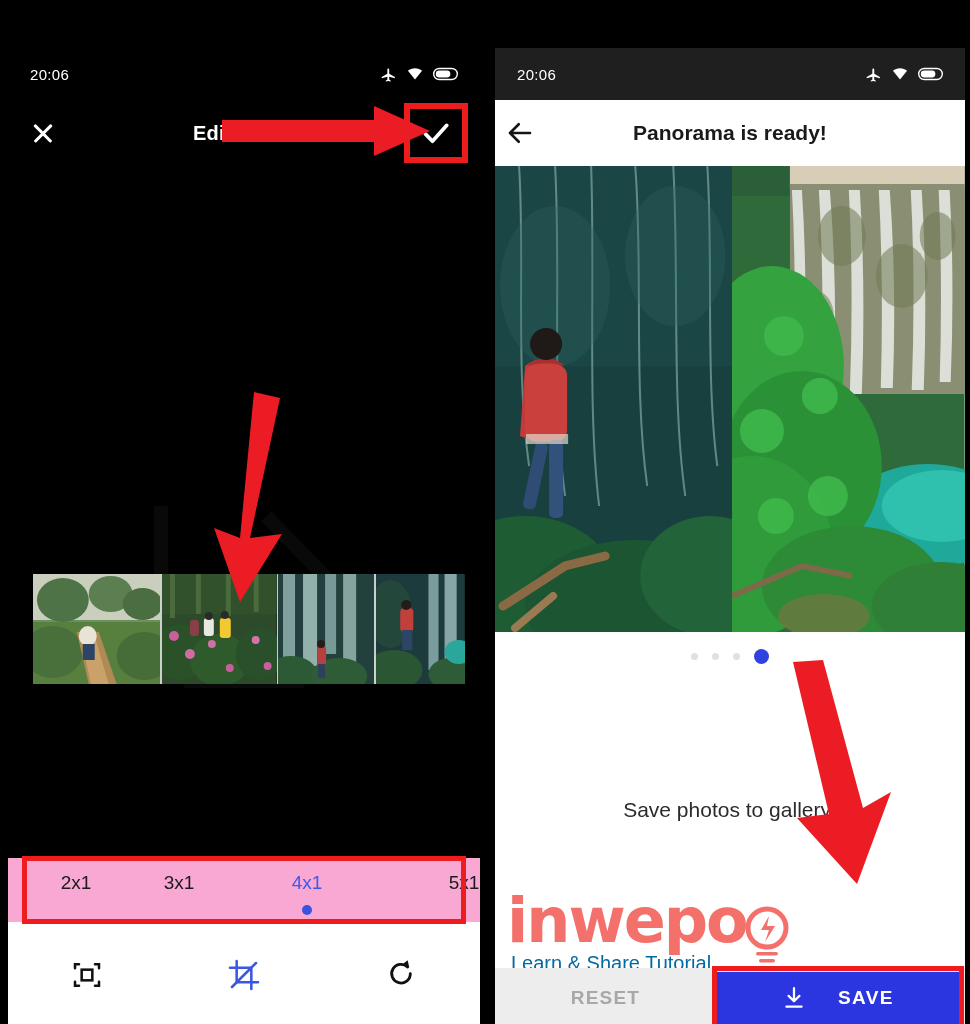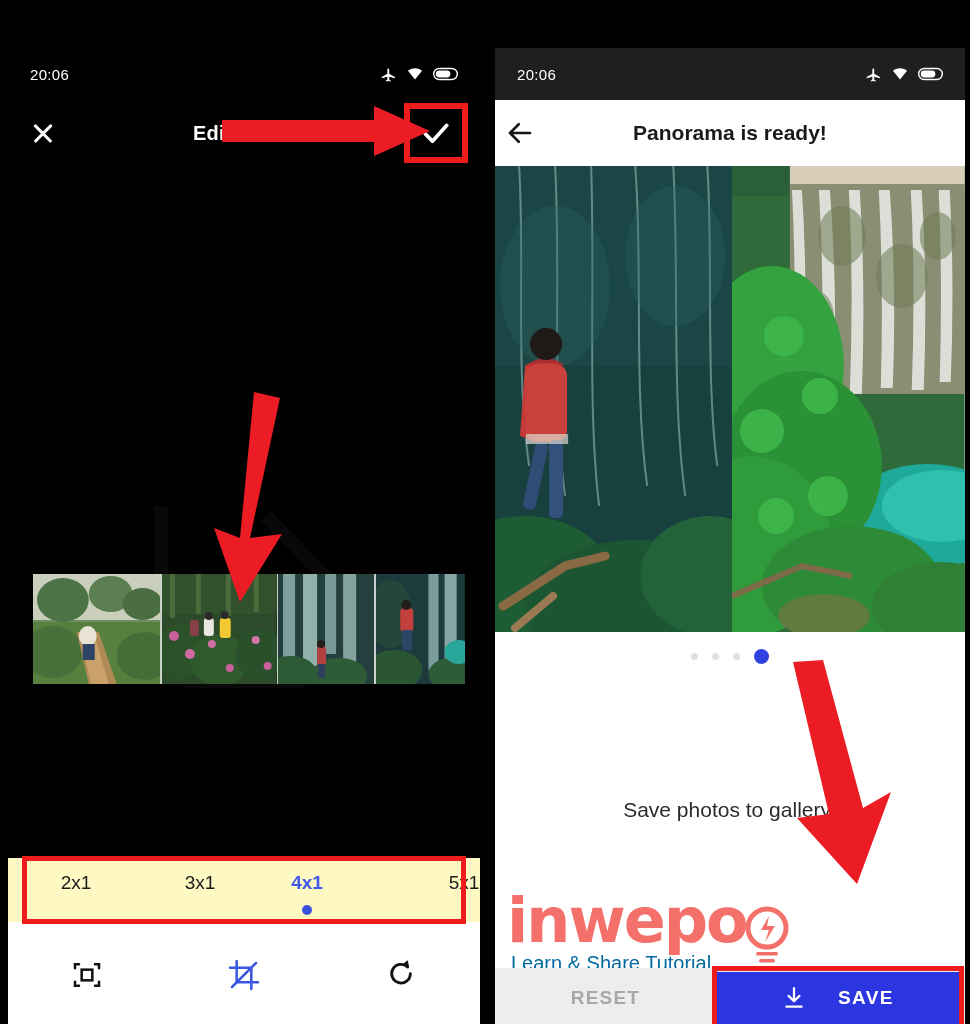--- a/index.html
+++ b/index.html
@@ -78,30 +78,30 @@
     background: rgba(255,255,255,.75); z-index: 4;
   }
 
   
   .ratio-hl {
     position: absolute; left: 14px; bottom: 100px;
     width: 444px; height: 68px; border: 5px solid #ee1c1c; z-index: 6;
   }
   .ratio-bar {
     position: absolute; left: 0; right: 0; bottom: 102px;
-    height: 64px; background: #fef9c3;
+    height: 64px; background: #f9a8d4;
   }
   .ratio-row {
     position: relative; height: 100%; display: flex; align-items: center;
   }
   .ratio-item {
     position: absolute; transform: translateX(-50%);
     font-size: 19px; color: #1b1b1b; top: 14px;
   }
-  .ratio-item.sel { color: #4059e8; font-weight: bold; }
+  .ratio-item.sel { color: #4059e8; }
   .ratio-dot {
     position: absolute; width: 10px; height: 10px; border-radius: 50%;
     background: #3a52e0; top: 47px; transform: translateX(-50%);
   }
 
   
   .tool-bar {
     position: absolute; left: 0; right: 0; bottom: 0;
     height: 102px; background: #fff;
     display: flex; align-items: center;
@@ -299,21 +299,21 @@
       </div>
 
       <svg class="ann" style="left:188px; top:222px; width:130px; height:220px;" viewBox="0 0 130 220">
         <path d="M58 4 L84 10 L54 150 L86 146 L44 214 L18 140 L44 150 Z" fill="#ec1c24"></path>
       </svg>
     </div>
 
     <div class="ratio-bar">
       <div class="ratio-row">
         <span class="ratio-item" style="left:68px">2x1</span>
-        <span class="ratio-item" style="left:192px">3x1</span>
+        <span class="ratio-item" style="left:171px">3x1</span>
         <span class="ratio-item sel" style="left:299px">4x1</span>
         <span class="ratio-item" style="left:456px">5x1</span>
         <span class="ratio-dot" style="left:299px"></span>
       </div>
     </div>
     <div class="ratio-hl"></div>
 
     <div class="tool-bar">
       <div class="tool-btn">
         <svg width="32" height="32" viewBox="0 0 24 24">

